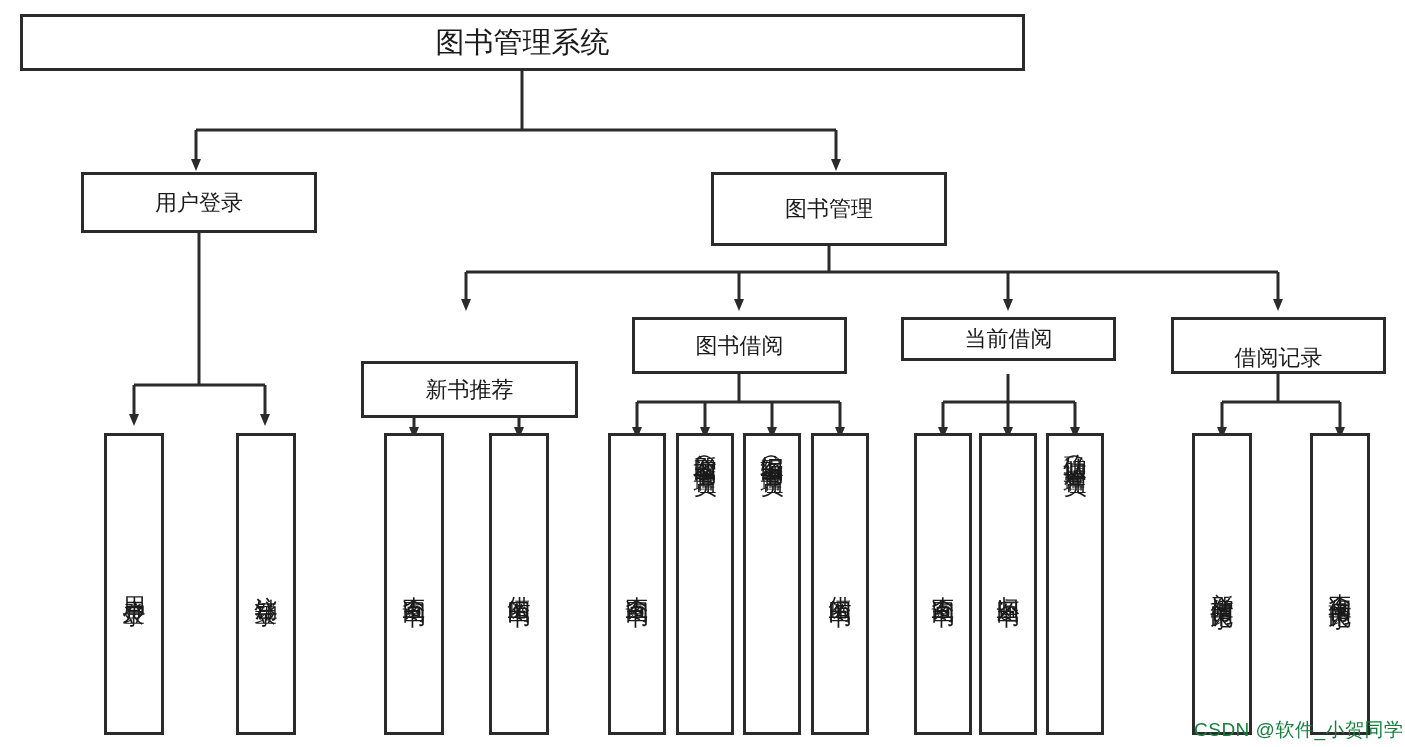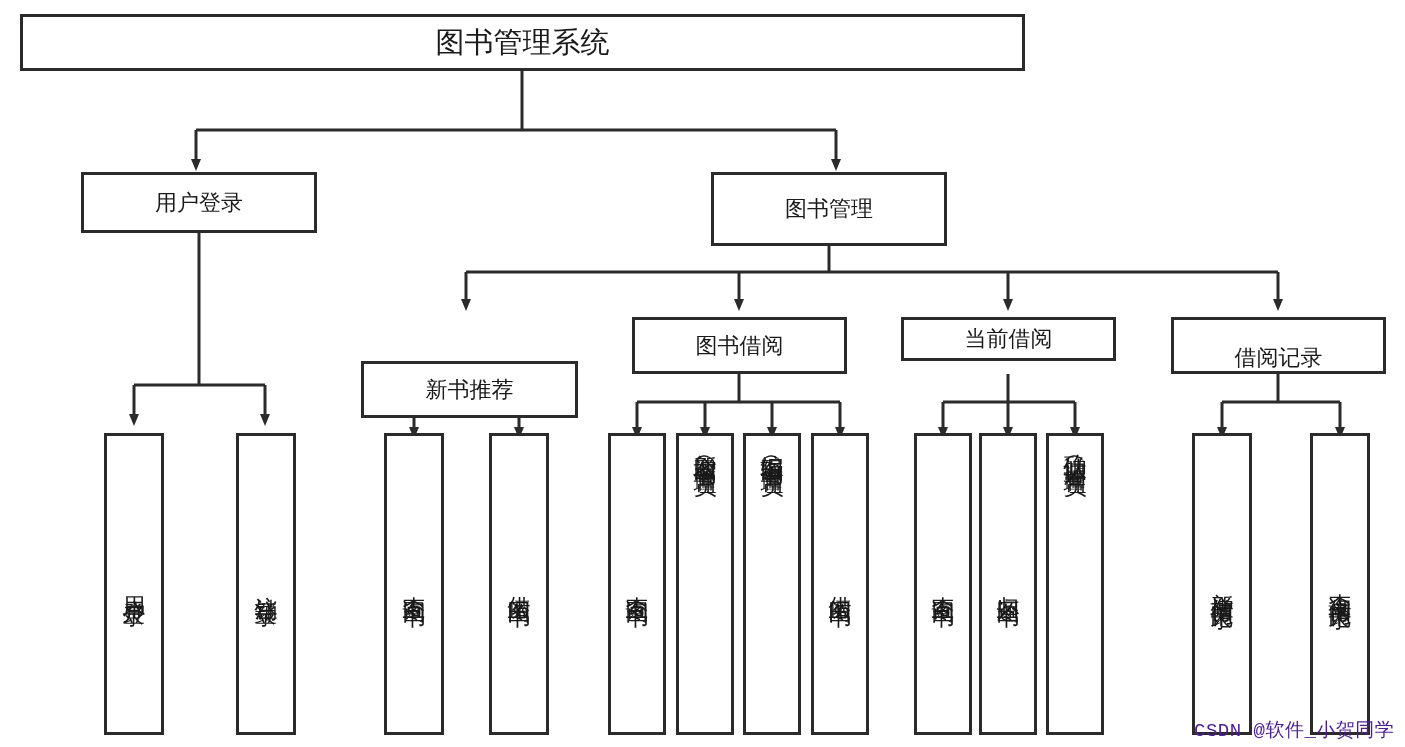--- a/index.html
+++ b/index.html
@@ -64,25 +64,24 @@
   }
   .node.vert.mid {
     align-items: center;
   }
   .node.vert.top {
     align-items: flex-start;
   }
   .watermark {
     position: absolute;
     font-size: 19px;
-    color: #4c1d95;
+    color: #15803d;
     white-space: nowrap;
     z-index: 5;
     letter-spacing: 0.5px;
-    font-family: Liberation Mono, monospace;
   }
 </style>
 </head>
 <body>
 
 <div id="canvas">
 
   <svg class="edges" viewBox="0 0 1405 747">
     <defs>
       <marker id="ah" markerWidth="12" markerHeight="12" refX="1" refY="5" orient="auto" markerUnits="userSpaceOnUse">

